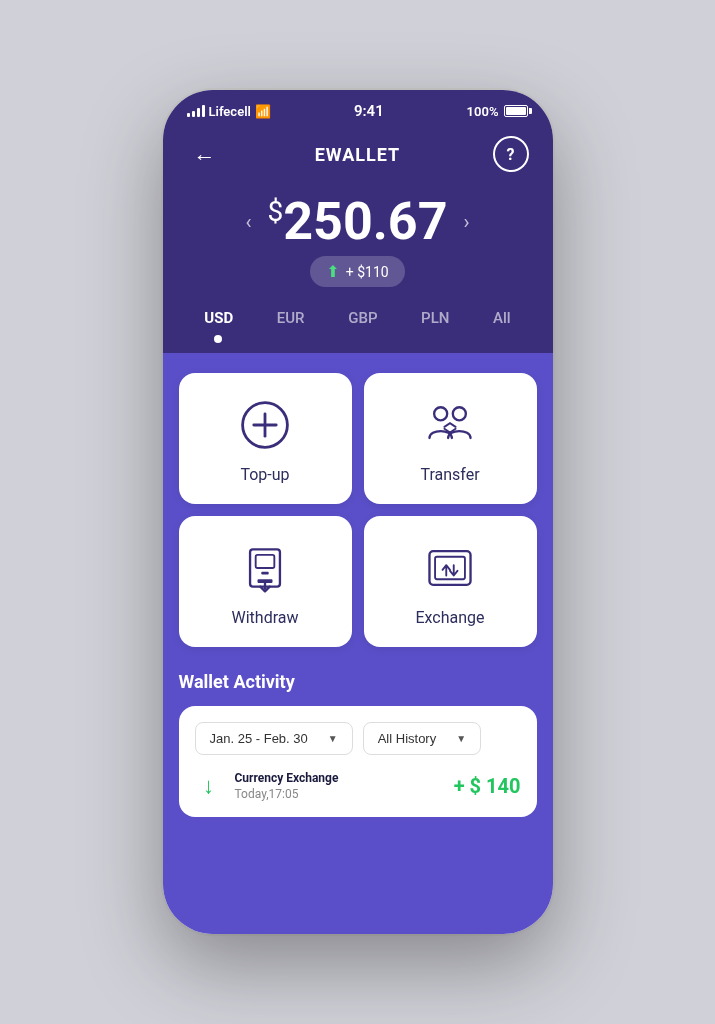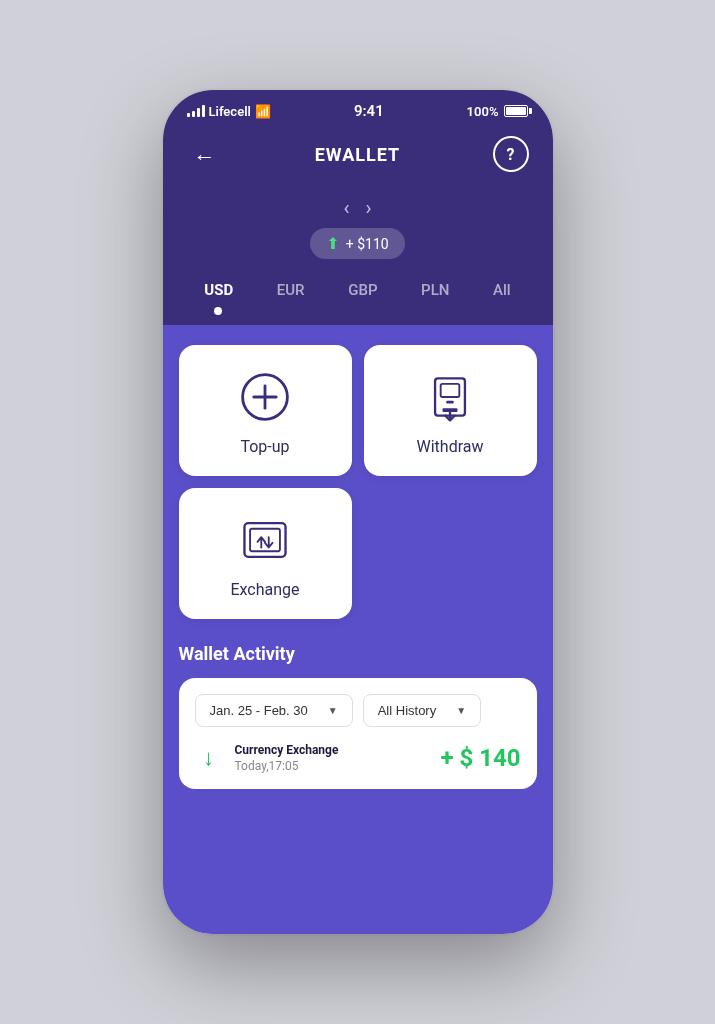--- a/index.html
+++ b/index.html
@@ -332,21 +332,21 @@
       color: #1a1a3e;
     }
 
     .tx-date {
       font-size: 12px;
       color: #888;
       margin-top: 2px;
     }
 
     .tx-amount {
-      font-size: 24px;
+      font-size: 20px;
       font-weight: 700;
       color: #22c55e;
     }
   </style>
 </head>
 <body>
 
 <div class="phone-shell">
   <div class="phone">
 
@@ -372,20 +372,23 @@
 
     <div class="header">
       <div class="back-btn">←</div>
       <span class="header-title">EWALLET</span>
       <div class="help-btn">?</div>
     </div>
 
     <div class="balance-section">
       <div class="balance-row">
         <span class="nav-arrow">‹</span>
+        <div class="balance-amount">
+          <span class="balance-currency-symbol">$</span><span>250.67</span>
+        </div>
         <span class="nav-arrow">›</span>
       </div>
       <div class="balance-change">
         <span class="change-arrow">⬆</span>
         <span>+ $110</span>
       </div>
     </div>
 
     <div class="currency-tabs">
       <span class="currency-tab active">USD</span>
@@ -412,20 +415,36 @@
           <div class="action-icon">
             <svg viewBox="0 0 60 60" fill="none" xmlns="http://www.w3.org/2000/svg">
               <circle cx="30" cy="30" r="24" stroke="#3a2d7a" stroke-width="3"></circle>
               <line x1="30" y1="18" x2="30" y2="42" stroke="#3a2d7a" stroke-width="3" stroke-linecap="round"></line>
               <line x1="18" y1="30" x2="42" y2="30" stroke="#3a2d7a" stroke-width="3" stroke-linecap="round"></line>
             </svg>
           </div>
           <span class="action-label">Top-up</span>
         </div>
 
+        <div class="action-card">
+          <div class="action-icon">
+            <svg viewBox="0 0 60 60" fill="none" xmlns="http://www.w3.org/2000/svg">
+
+              <circle cx="20" cy="18" r="7" stroke="#3a2d7a" stroke-width="2.5"></circle>
+              <path d="M8 44 C8 34 32 34 32 44" stroke="#3a2d7a" stroke-width="2.5" stroke-linecap="round" fill="none"></path>
+
+              <circle cx="40" cy="18" r="7" stroke="#3a2d7a" stroke-width="2.5"></circle>
+              <path d="M28 44 C28 34 52 34 52 44" stroke="#3a2d7a" stroke-width="2.5" stroke-linecap="round" fill="none"></path>
+
+              <path d="M24 32 L30 28 L36 32" stroke="#3a2d7a" stroke-width="2" fill="none" stroke-linecap="round"></path>
+              <path d="M36 34 L30 38 L24 34" stroke="#3a2d7a" stroke-width="2" fill="none" stroke-linecap="round"></path>
+            </svg>
+          </div>
+          <span class="action-label">Transfer</span>
+        </div>
 
         <div class="action-card">
           <div class="action-icon">
             <svg viewBox="0 0 60 60" fill="none" xmlns="http://www.w3.org/2000/svg">
 
               <rect x="14" y="10" width="32" height="40" rx="3" stroke="#3a2d7a" stroke-width="2.5"></rect>
 
               <rect x="20" y="16" width="20" height="14" rx="2" stroke="#3a2d7a" stroke-width="2"></rect>
 
               <rect x="26" y="34" width="8" height="3" rx="1" fill="#3a2d7a"></rect>

